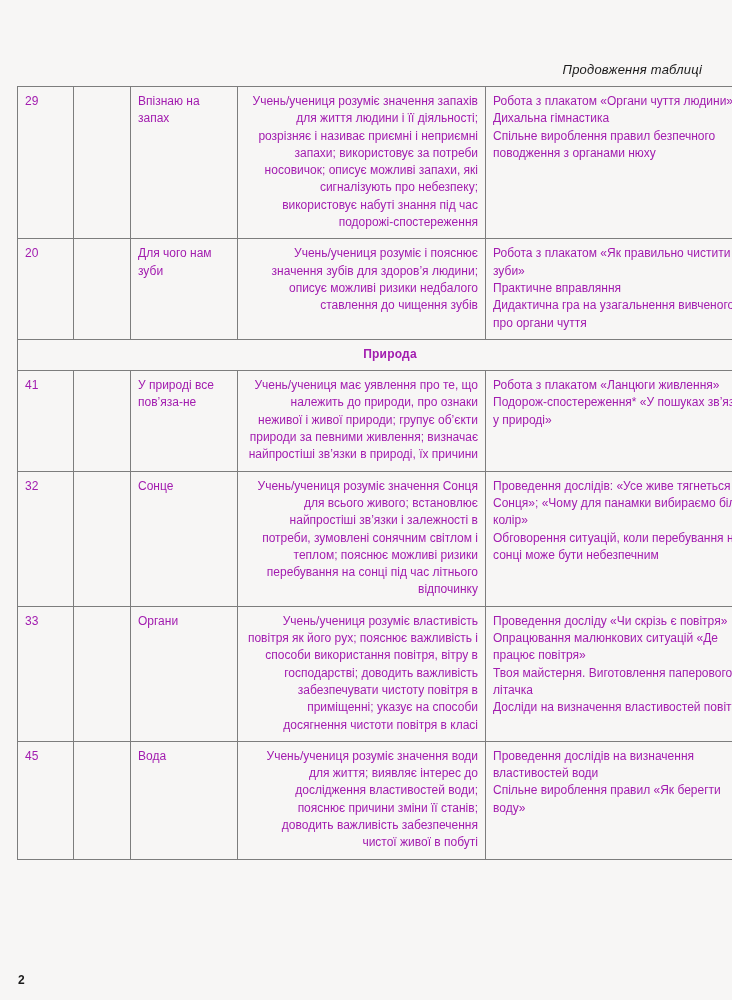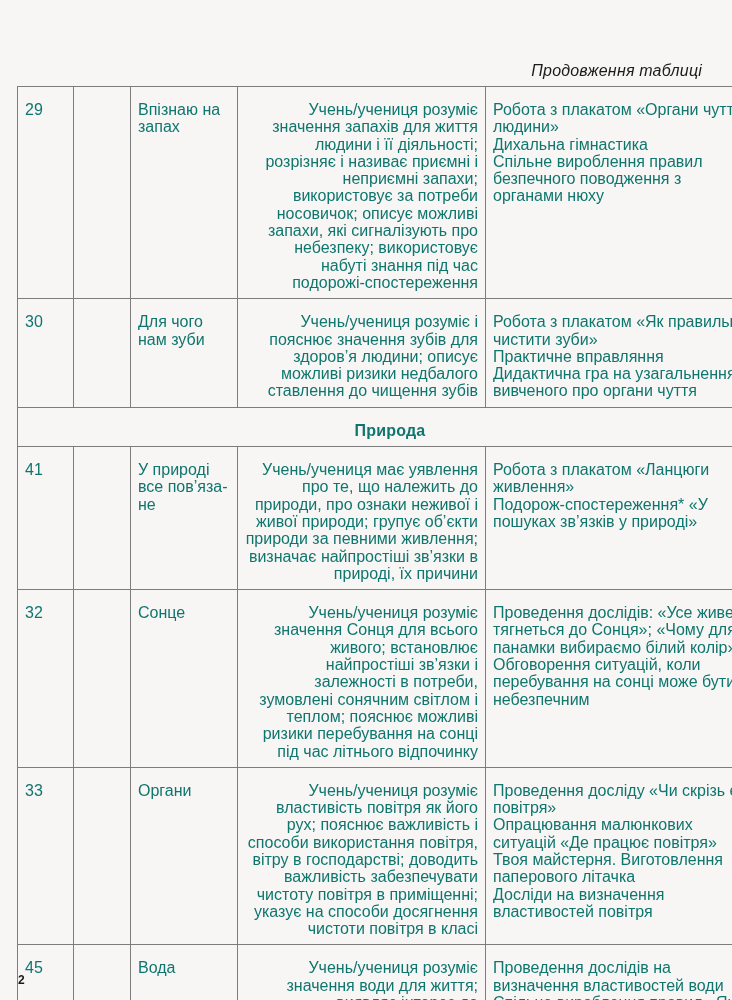--- a/index.html
+++ b/index.html
@@ -20,41 +20,41 @@
     left: 0; top: 0;
     width: 732px;
     height: 1000px;
     background: #f7f6f5;
   }
   .running-head {
     position: absolute;
     right: 30px;
     top: 62px;
     font-style: italic;
-    font-size: 16px;
+    font-size: 13px;
     letter-spacing: 0.2px;
     color: #1b1b1b;
     white-space: nowrap;
   }
   table.sched {
     position: absolute;
     left: 17px;
     top: 86px;
     width: 671px;
     border-collapse: collapse;
     table-layout: fixed;
     background: #f7f6f5;
   }
   table.sched td {
     border: 1px solid #7d7d7d;
     vertical-align: top;
-    padding: 14px 7px 7px 7px;
-    font-size: 16px;
+    padding: 6px 7px 7px 7px;
+    font-size: 12px;
     line-height: 17.3px;
-    color: #0f766e;
+    color: #a21caf;
     background: #f7f6f5;
   }
   td.c-num    { width: 41px;  text-align: left; }
   td.c-blank  { width: 42px;  }
   td.c-topic  { width: 92px;  }
   td.c-desc   { width: 233px; text-align: right; }
   td.c-act    { width: 262px; }
   td.section {
     text-align: center;
     font-weight: bold;
@@ -95,21 +95,21 @@
             <span class="cellline">Учень/учениця розуміє значення запахів для життя людини і її діяльності; розрізняє і називає приємні і неприємні запахи; використовує за потреби носовичок; описує можливі запахи, які сигналізують про небезпеку; використовує набуті знання під час подорожі-спостереження</span>
           </td>
           <td class="c-act">
             <span class="cellline">Робота з плакатом «Органи чуття людини»</span>
             <span class="cellline">Дихальна гімнастика</span>
             <span class="cellline">Спільне вироблення правил безпечного поводження з органами нюху</span>
           </td>
         </tr>
         <tr>
           <td class="c-num">
-            <span class="cellline">30</span>
+            <span class="cellline">20</span>
           </td>
           <td class="c-blank">
             <span class="cellline"></span>
           </td>
           <td class="c-topic">
             <span class="cellline">Для чого нам зуби</span>
           </td>
           <td class="c-desc">
             <span class="cellline">Учень/учениця розуміє і пояснює значення зубів для здоров’я людини; описує можливі ризики недбалого ставлення до чищення зубів</span>
           </td>

